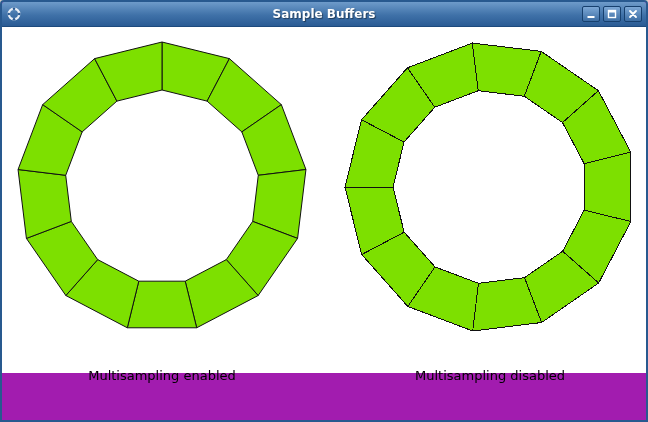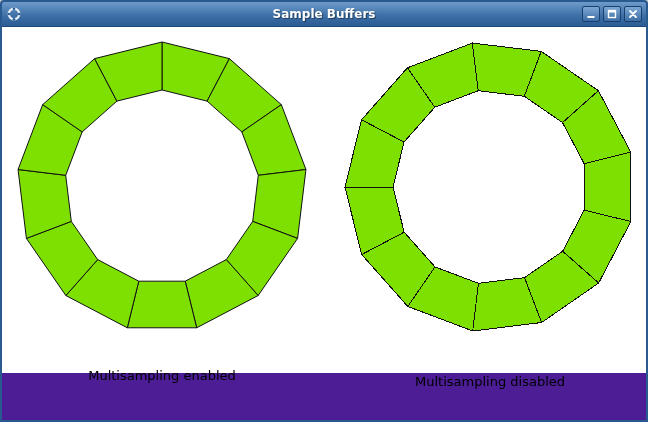--- a/index.html
+++ b/index.html
@@ -1,18 +1,18 @@
 <!DOCTYPE html>
 <html><head>
 <meta charset="utf-8">
 <style>
   html,body{margin:0;padding:0;background:#d4d0c8;}
   .window{
     position:relative;width:648px;height:422px;box-sizing:border-box;
-    background:#4c1d95;border:2px solid #28598f;
+    background:#a21caf;border:2px solid #28598f;
     border-radius:4px 4px 0 0;overflow:hidden;
     font-family:"DejaVu Sans","Liberation Sans",sans-serif;
   }
   .titlebar{
     position:relative;height:24px;
     background:linear-gradient(to bottom,#6e9bca 0%,#3f71a8 55%,#2a5b94 100%);
     border-bottom:1px solid #1d4a7d;
     display:flex;align-items:center;padding:0 4px;
     user-select:none;
   }
@@ -39,21 +39,21 @@
     position:relative;width:644px;height:346px;background:#ffffff;
   }
   .ring-svg{position:absolute;width:300px;height:300px;}
   .ring-svg.left{left:10px;top:10px;}
   .ring-svg.right{left:338px;top:10px;}
   .caption{
     position:absolute;width:300px;text-align:center;
     font-size:13px;color:#000000;
   }
   .caption.left{left:10px;top:341px;}
-  .caption.right{left:338px;top:341px;margin-top:6px;}
+  .caption.right{left:338px;top:341px;}
 </style>
 </head>
 <body>
 
 <div class="window">
 
   <div class="titlebar">
     <div class="win-icon">
       <svg width="14" height="14" viewBox="0 0 14 14">
         <circle cx="7" cy="7" r="5.2" fill="none" stroke="#e8eef6" stroke-width="2.4"></circle>

